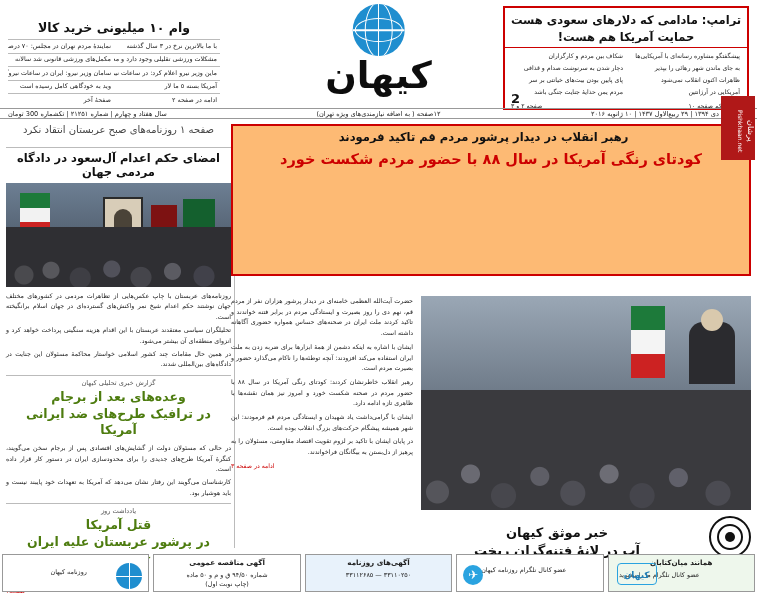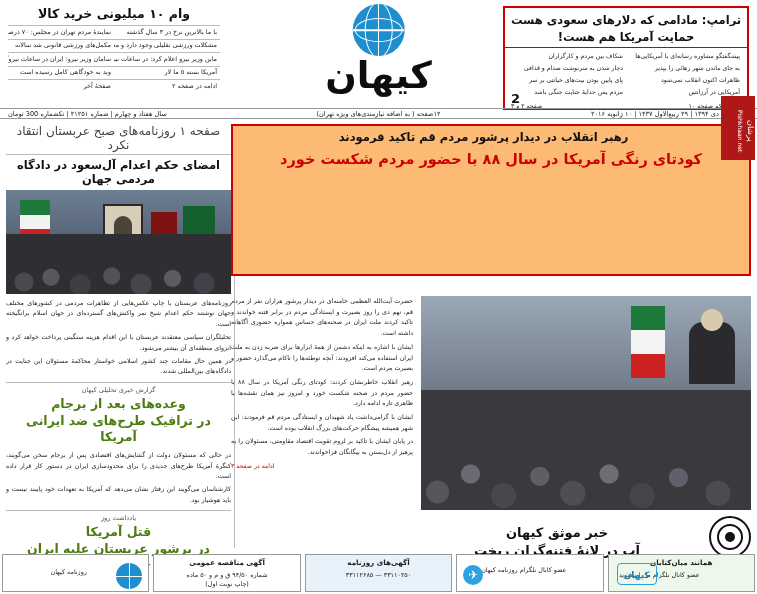--- a/index.html
+++ b/index.html
@@ -45,21 +45,21 @@
   }
   .globe:after{
     content:""; position:absolute; top:50%; left:0; width:100%; height:1.5px;
     background:#fff; transform:translateY(-50%);
   }
   .globe .m1,.globe .m2{position:absolute; border:1.4px solid #fff; border-radius:50%;}
   .globe .m1{ left:12px; top:-2px; width:28px; height:56px; }
   .globe .m2{ left:2px; top:14px; width:48px; height:24px; }
   .paper-name { font-size:37px; font-weight:bold; color:#0d0d0d; letter-spacing:1px; margin-top:-2px;}
 
-  .top-right-box { position:absolute; left:8px; top:6px; width:212px; font-size:6.4px; color:#222; }
+  .top-right-box { position:absolute; left:8px; top:20px; width:212px; font-size:6.4px; color:#222; }
   .tr-head { text-align:center; font-weight:bold; font-size:12.5px; color:#111; margin-bottom:4px; }
   .tr-row { display:flex; border-top:1px solid #bbb; padding:1.5px 0; line-height:1.5; }
   .tr-row div { flex:1; padding:0 3px; white-space:nowrap; overflow:hidden; }
 
   .date-bar {
     position:absolute; left:0; top:108px; width:757px; height:11px;
     border-top:1px solid #999; border-bottom:1px solid #999;
     display:flex; align-items:center; font-size:6.6px; color:#222; padding:0 8px;
   }
   .date-bar span { flex:1; }
@@ -84,22 +84,22 @@
   .watermark {
     position:absolute; right:2px; top:96px; width:34px; height:64px;
     background:#b01818; color:#fff; font-size:8px; text-align:center;
     writing-mode:vertical-rl; padding-top:6px; line-height:1.2;
   }
   .watermark small { font-size:6px; }
 
   
   .rcol { position:absolute; left:6px; top:124px; width:225px; }
   .rcol-head {
-    text-align:center; font-size:12px; color:#444; border-bottom:1px solid #bbb;
-    padding-bottom:2px; margin-bottom:3px;
+    text-align:center; font-size:10px; color:#444; border-bottom:1px solid #bbb;
+    padding-bottom:12px; margin-bottom:3px;
   }
   .rcol-title { text-align:center; font-size:11.5px; font-weight:bold; color:#111; margin-bottom:4px; }
   .photo {
     width:100%; height:104px; background:linear-gradient(#6d7f93,#3c4653);
     position:relative; overflow:hidden;
   }
   .crowd { position:absolute; left:0; bottom:0; width:100%; height:58%; background:#2f2f33; }
   .crowd:before{
     content:""; position:absolute; left:0; bottom:0; width:100%; height:100%;
     background:

